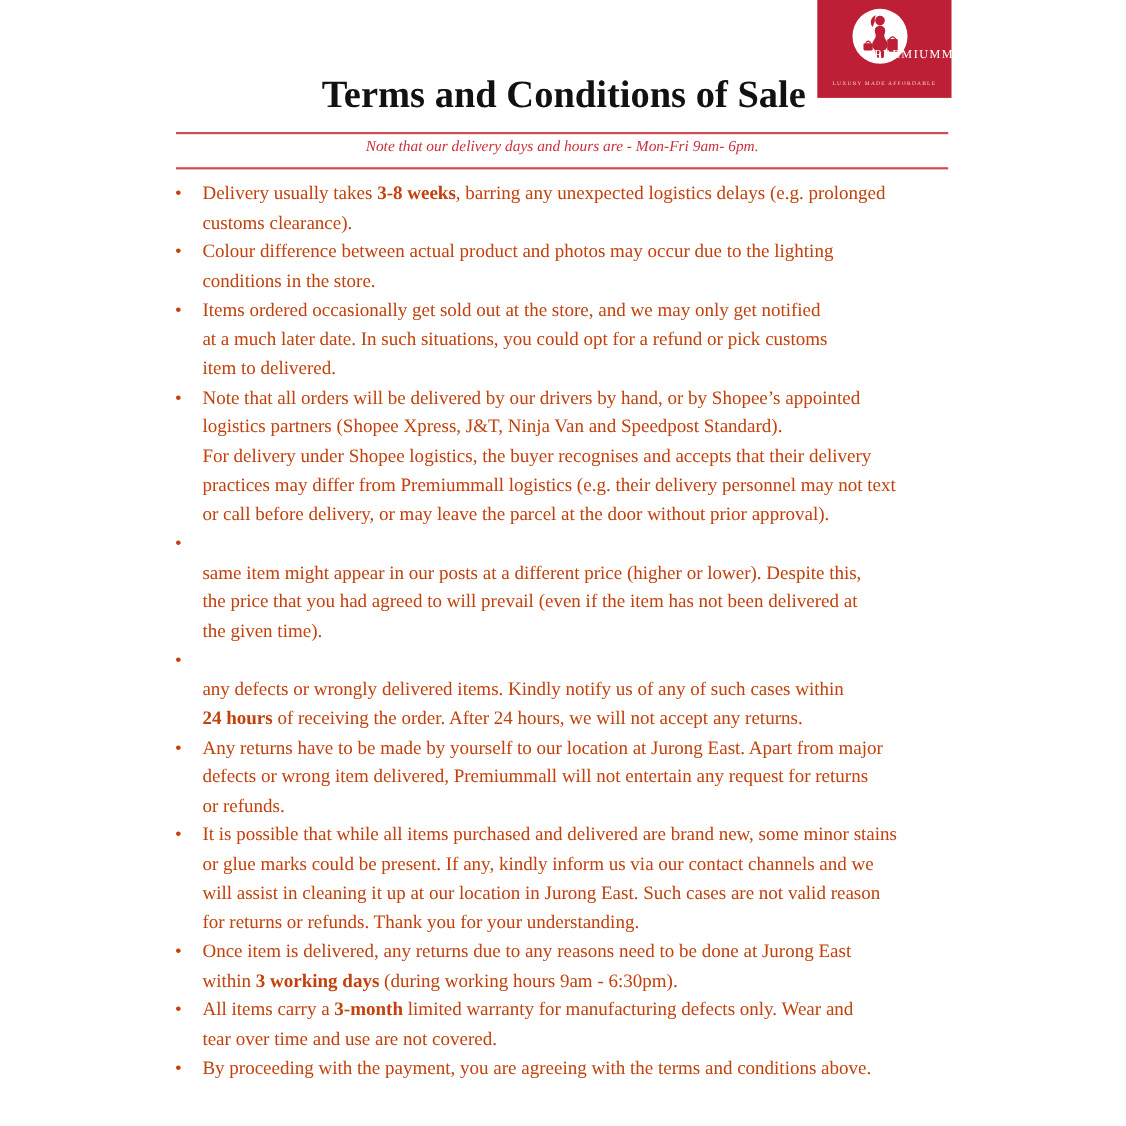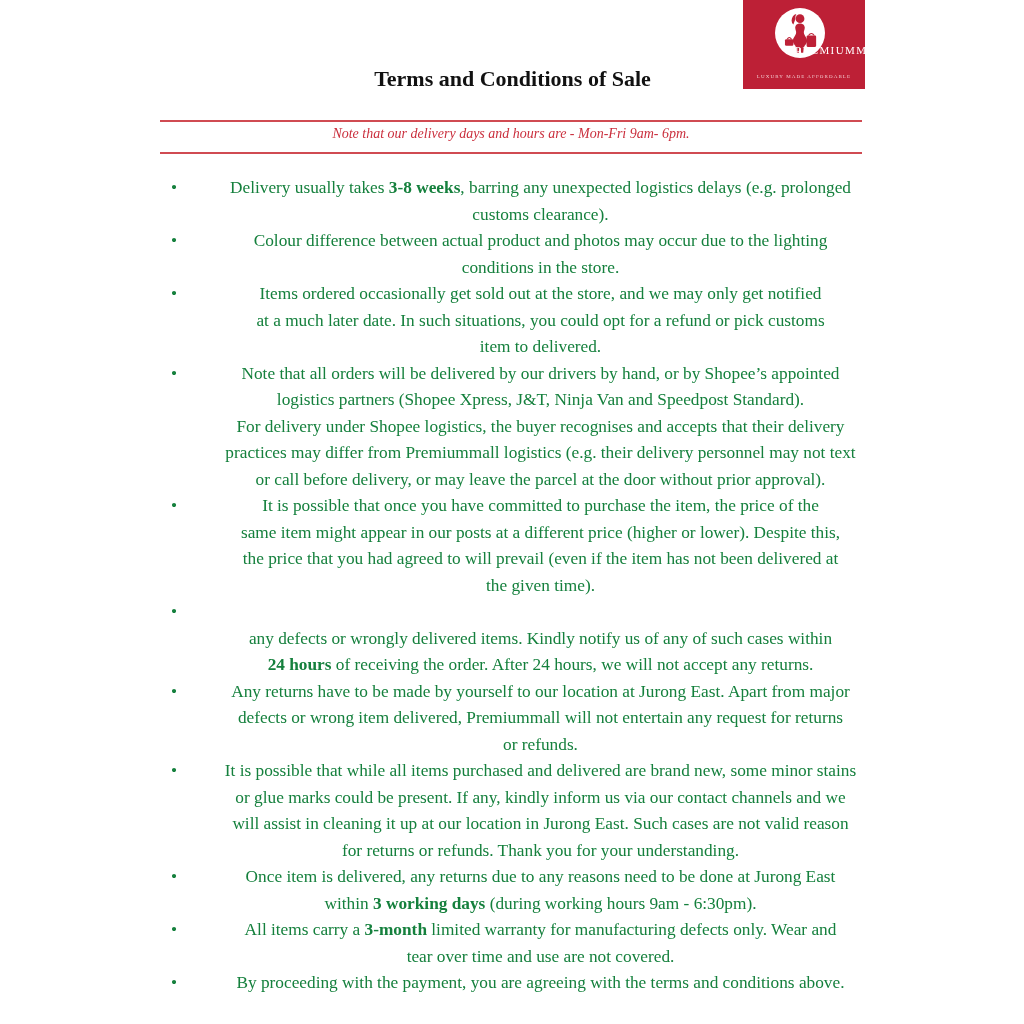--- a/index.html
+++ b/index.html
@@ -63,21 +63,21 @@
     white-space: nowrap;
   }
 
   
   .title {
     position: absolute;
     left: 160px;
     top: 66px;
     width: 705px;
     text-align: center;
-    font-size: 22px;
+    font-size: 35px;
     font-weight: bold;
     color: #111111;
   }
   .rule {
     position: absolute;
     left: 160px;
     width: 702px;
     height: 2px;
     background: var(--rule-red, #d04b52);
   }
@@ -94,26 +94,25 @@
     color: var(--accent-red, #ca2f3d);
   }
 
   
   .terms {
     position: absolute;
     left: 158px;
     top: 163px;
     width: 715px;
     list-style: none;
-    margin: 12px;
+    margin: 0;
     padding: 0;
     font-size: 17.3px;
     line-height: 26.5px;
-    color: #15803d;
-    text-align: center;
+    color: #c2410c;
   }
   .terms li {
     position: relative;
     padding-left: 26px;
   }
   .terms li::before {
     content: "\2022";
     position: absolute;
     left: 1px;
     top: 0;
@@ -156,21 +155,21 @@
 
   <div class="rule rule-top"></div>
   <div class="notice">Note that our delivery days and hours are - Mon-Fri 9am- 6pm.</div>
   <div class="rule rule-bottom"></div>
 
   <ul class="terms">
       <li><span>Delivery usually takes </span><b>3-8 weeks</b><span>, barring any unexpected logistics delays (e.g. prolonged</span><br><span>customs clearance).</span></li>
       <li><span>Colour difference between actual product and photos may occur due to the lighting</span><br><span>conditions in the store.</span></li>
       <li><span>Items ordered occasionally get sold out at the store, and we may only get notified</span><br><span>at a much later date. In such situations, you could opt for a refund or pick customs</span><br><span>item to delivered.</span></li>
       <li><span>Note that all orders will be delivered by our drivers by hand, or by Shopee’s appointed</span><br><span>logistics partners (Shopee Xpress, J&amp;T, Ninja Van and Speedpost Standard).</span><br><span>For delivery under Shopee logistics, the buyer recognises and accepts that their delivery</span><br><span>practices may differ from Premiummall logistics (e.g. their delivery personnel may not text</span><br><span>or call before delivery, or may leave the parcel at the door without prior approval).</span></li>
-      <li><span>It is possible that once you have committed to purchase the item, the price of the</span><br><span>same item might appear in our posts at a different price (higher or lower). Despite this,</span><br><span>the price that you had agreed to will prevail (even if the item has not been delivered at</span><br><span>the given time).</span></li>
+      <li><br><span>same item might appear in our posts at a different price (higher or lower). Despite this,</span><br><span>the price that you had agreed to will prevail (even if the item has not been delivered at</span><br><span>the given time).</span></li>
       <li><br><span>any defects or wrongly delivered items. Kindly notify us of any of such cases within</span><br><b>24 hours</b><span> of receiving the order. After 24 hours, we will not accept any returns.</span></li>
       <li><span>Any returns have to be made by yourself to our location at Jurong East. Apart from major</span><br><span>defects or wrong item delivered, Premiummall will not entertain any request for returns</span><br><span>or refunds.</span></li>
       <li><span>It is possible that while all items purchased and delivered are brand new, some minor stains</span><br><span>or glue marks could be present. If any, kindly inform us via our contact channels and we</span><br><span>will assist in cleaning it up at our location in Jurong East. Such cases are not valid reason</span><br><span>for returns or refunds. Thank you for your understanding.</span></li>
       <li><span>Once item is delivered, any returns due to any reasons need to be done at Jurong East</span><br><span>within </span><b>3 working days</b><span> (during working hours 9am - 6:30pm).</span></li>
       <li><span>All items carry a </span><b>3-month</b><span> limited warranty for manufacturing defects only. Wear and</span><br><span>tear over time and use are not covered.</span></li>
       <li><span>By proceeding with the payment, you are agreeing with the terms and conditions above.</span></li>
     </ul>
 
 </div>
 

